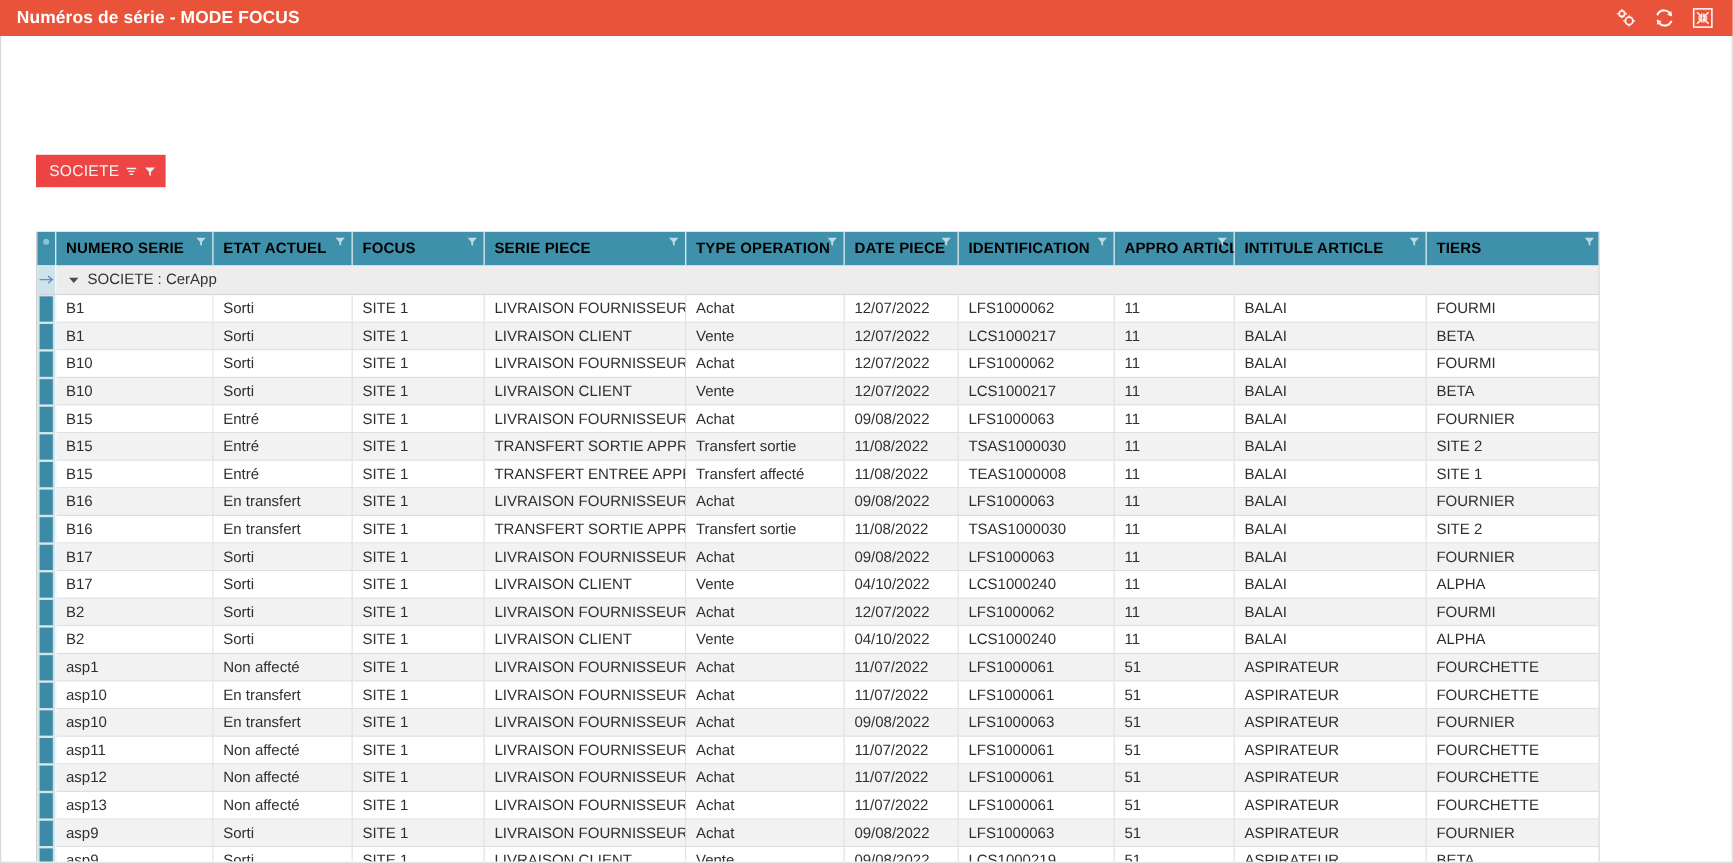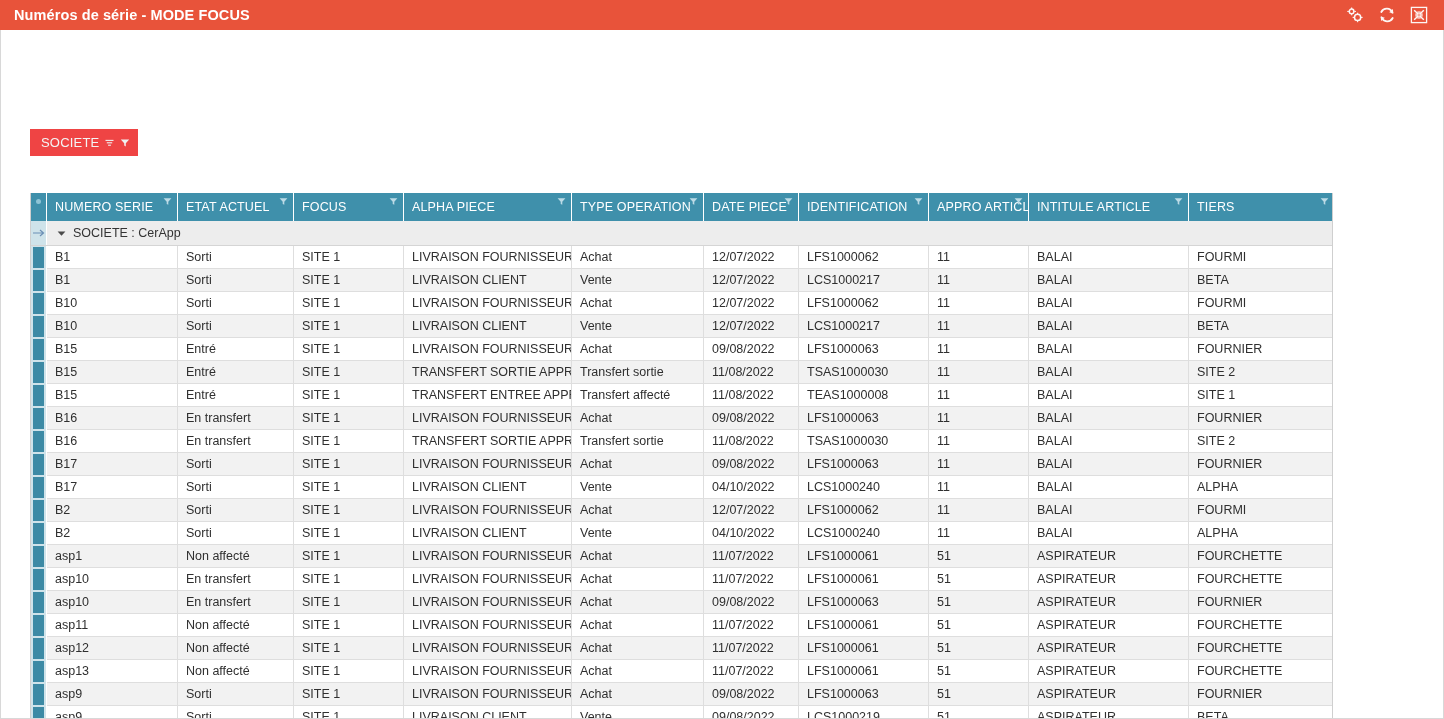--- a/index.html
+++ b/index.html
@@ -165,31 +165,32 @@
     left: 1px; top: 50%;
     transform: translateY(-50%);
     display: flex;
   }
   .ind-arrow svg { display: block; }
 
   
   .grid-head { display: flex; }
   .hcell {
     background: #3f90ab;
-    color: #ffffff;
+    color: #000000;
     font-size: 12.5px;
     height: 28px;
     line-height: 28px;
     padding-left: 8px;
     border-right: 1px solid #ffffff;
     position: relative;
     white-space: nowrap;
     overflow: hidden;
     cursor: pointer;
     letter-spacing: 0.15px;
+    font-weight: bold;
   }
   .hcell:last-child { border-right: none; }
   .hfunnel {
     position: absolute;
     right: 5px; top: 4px;
     cursor: pointer;
   }
   .hfunnel svg { display: block; }
 
   
@@ -328,21 +329,21 @@
             <div class="hcell c1"><span>ETAT ACTUEL</span><span class="hfunnel">
                 <svg width="9" height="9" viewBox="0 0 9 9">
                   <polygon points="0.6,1.2 8.4,1.2 5.3,4.7 5.3,7.8 3.7,6.9 3.7,4.7" fill="#bcdbe6"></polygon>
                 </svg>
               </span></div>
             <div class="hcell c2"><span>FOCUS</span><span class="hfunnel">
                 <svg width="9" height="9" viewBox="0 0 9 9">
                   <polygon points="0.6,1.2 8.4,1.2 5.3,4.7 5.3,7.8 3.7,6.9 3.7,4.7" fill="#bcdbe6"></polygon>
                 </svg>
               </span></div>
-            <div class="hcell c3"><span>ALPHA PIECE</span><span class="hfunnel">
+            <div class="hcell c3"><span>SERIE PIECE</span><span class="hfunnel">
                 <svg width="9" height="9" viewBox="0 0 9 9">
                   <polygon points="0.6,1.2 8.4,1.2 5.3,4.7 5.3,7.8 3.7,6.9 3.7,4.7" fill="#bcdbe6"></polygon>
                 </svg>
               </span></div>
             <div class="hcell c4"><span>TYPE OPERATION</span><span class="hfunnel">
                 <svg width="9" height="9" viewBox="0 0 9 9">
                   <polygon points="0.6,1.2 8.4,1.2 5.3,4.7 5.3,7.8 3.7,6.9 3.7,4.7" fill="#bcdbe6"></polygon>
                 </svg>
               </span></div>
             <div class="hcell c5"><span>DATE PIECE</span><span class="hfunnel">

